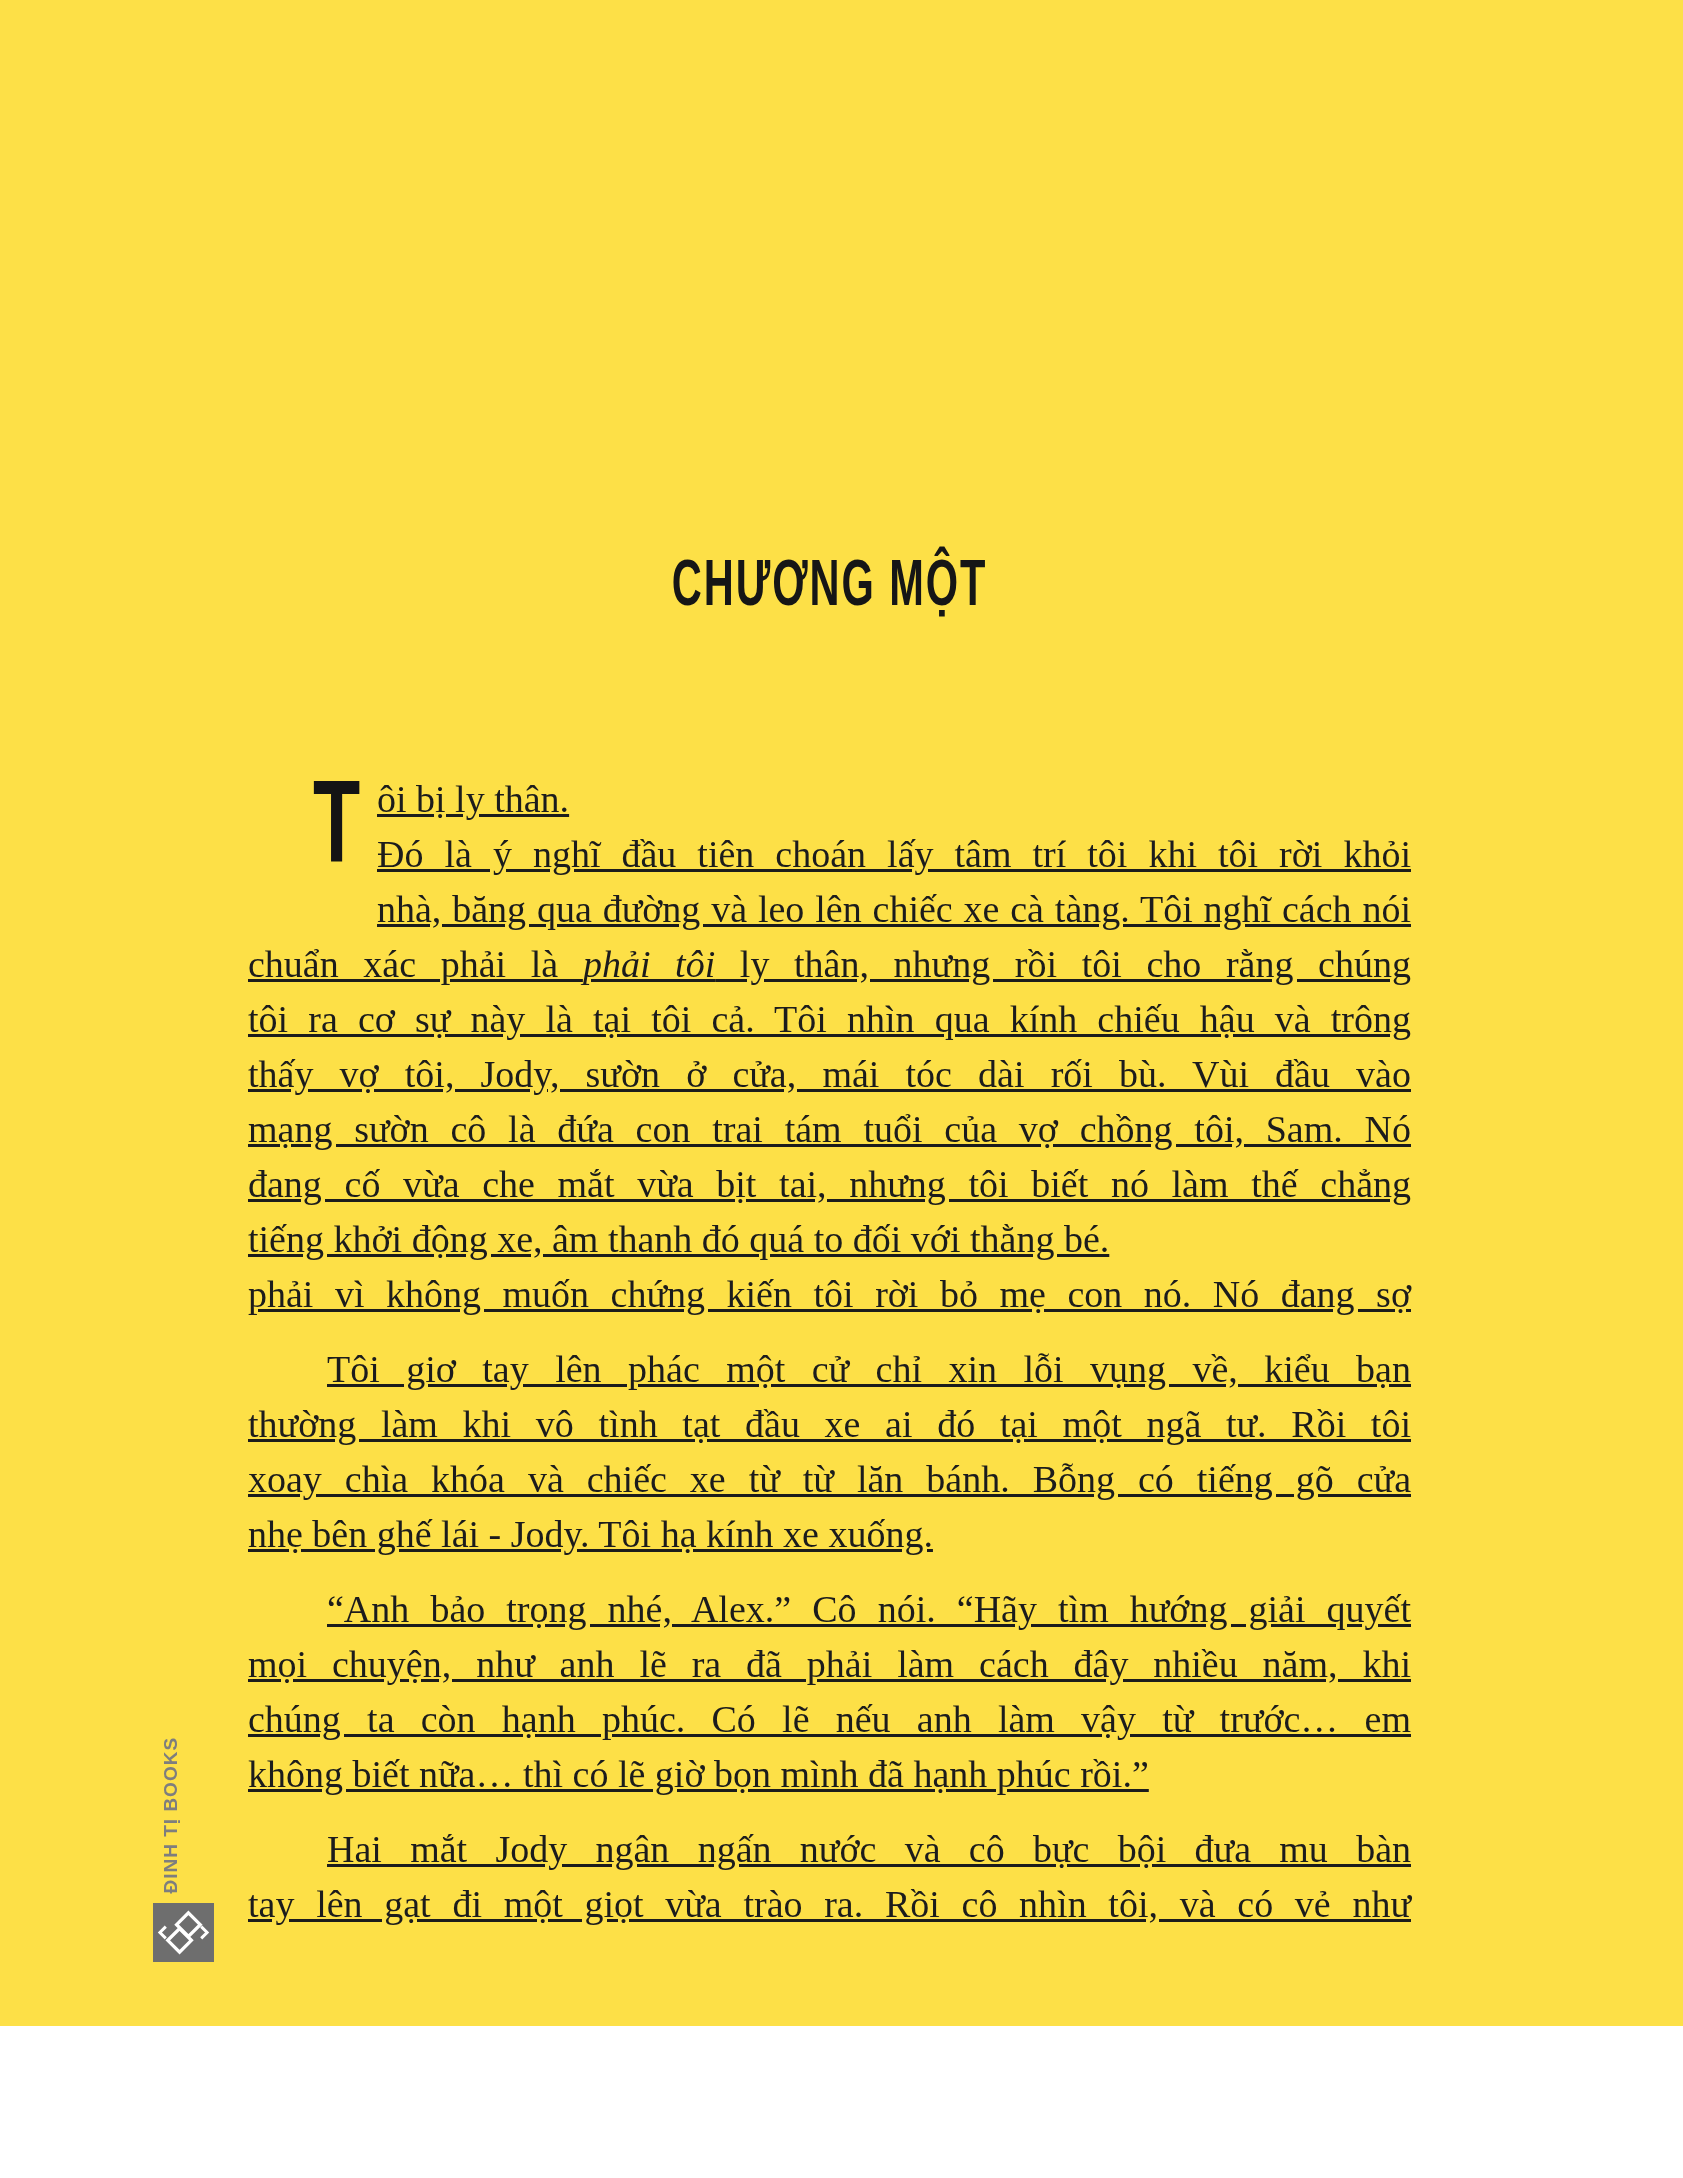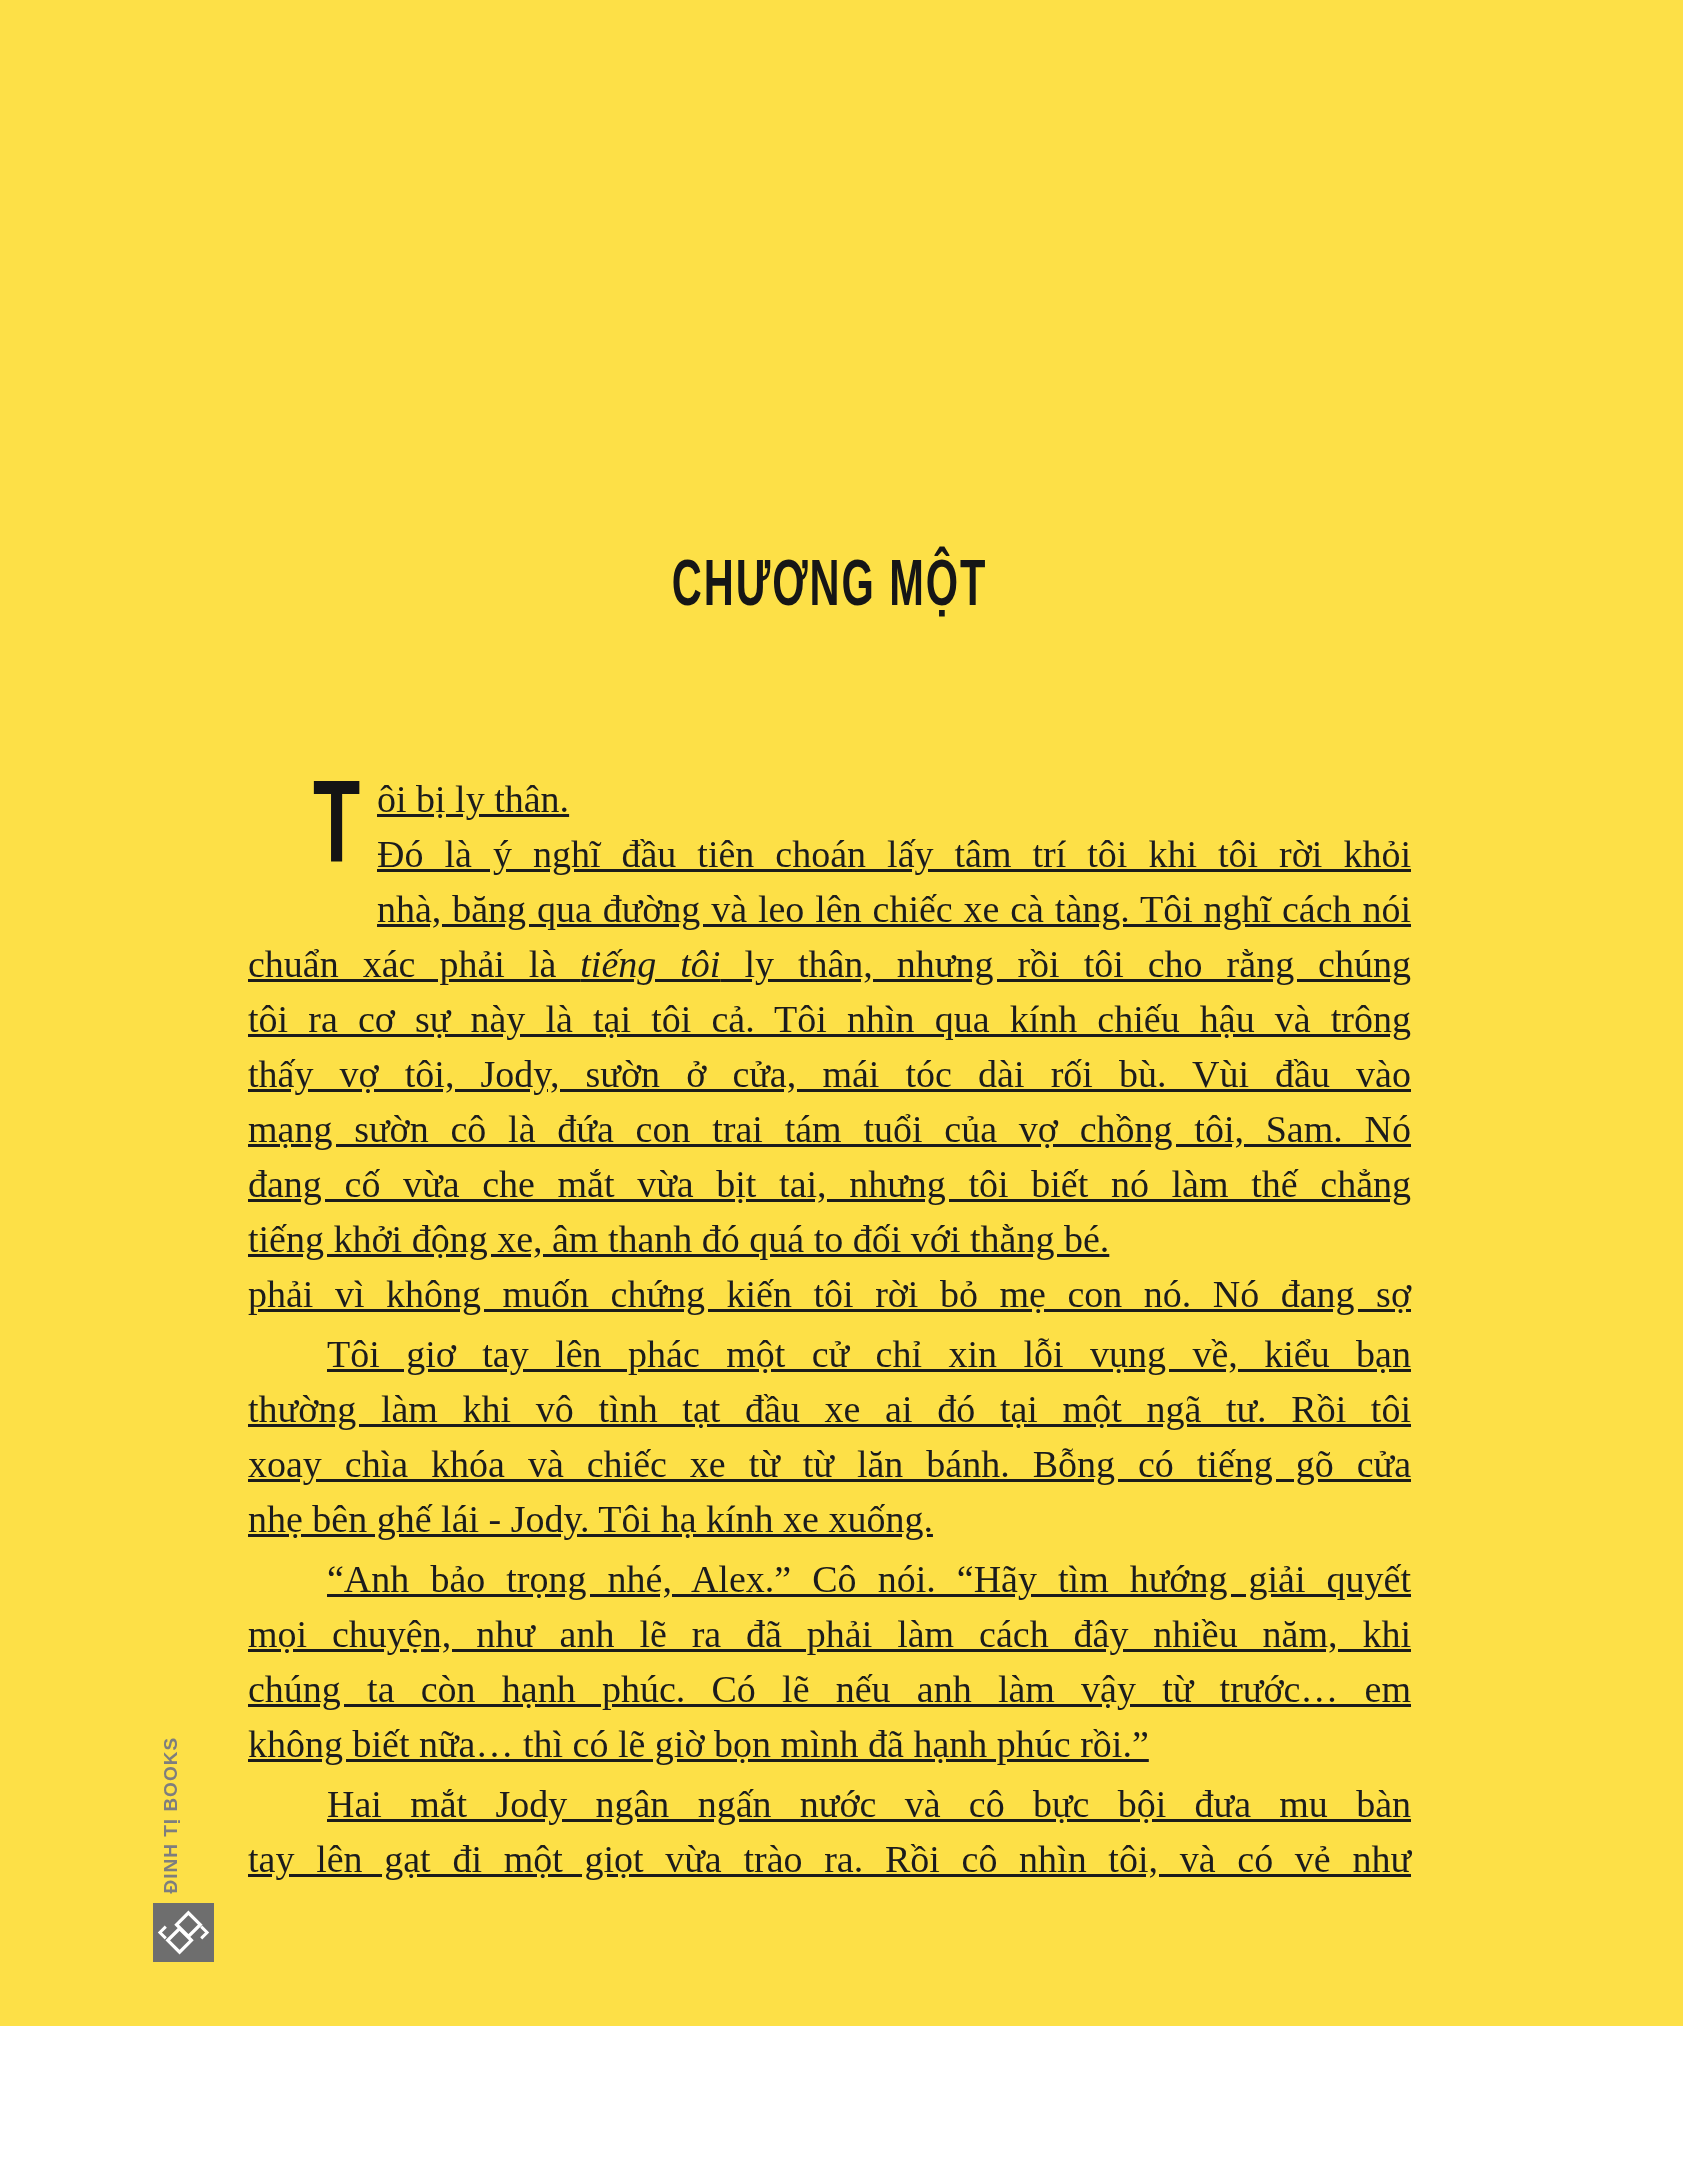--- a/index.html
+++ b/index.html
@@ -10,21 +10,21 @@
   .title-wrap{position:absolute;left:248px;top:548px;width:1163px;text-align:center;}
   .title-inner{display:inline-block;font-family:"Liberation Sans", sans-serif;
                font-weight:700;font-size:65px;line-height:69px;letter-spacing:3px;
                color:#161616;transform:scaleX(0.64);transform-origin:center;
                white-space:nowrap;}
 
   
   .body-col{position:absolute;left:248px;top:772px;width:1163px;
             font-size:38px;line-height:55px;color:#1c1c1c;}
   .para{margin:0;}
-  .body-col .para:nth-child(n+3){margin-top:5px;}
+  .body-col .para:nth-child(n+3){margin-top:20px;}
   .line{text-align:justify;text-align-last:justify;white-space:normal;text-decoration:underline;}
   .line.last{text-align-last:left;}
   .para.indent .line:first-child{text-indent:79px;}
 
   
   .dropfloat{float:left;width:129px;height:111px;position:relative;}
   .dropT{position:absolute;left:65px;top:-6px;
          font-family:"Liberation Sans", sans-serif;font-weight:700;
          font-size:117px;line-height:111px;color:#141414;
          transform:scaleX(0.66);transform-origin:left top;}
@@ -49,21 +49,21 @@
   <div class="body-col">
       <div class="para">
         <div class="dropfloat">
           <span class="dropT">T</span>
         </div>
         <div class="line last"><span>ôi bị ly thân.</span></div>
       </div>
       <div class="para">
         <div class="line"><span>Đó là ý nghĩ đầu tiên choán lấy tâm trí tôi khi tôi rời khỏi</span></div>
         <div class="line"><span>nhà, băng qua đường và leo lên chiếc xe cà tàng. Tôi nghĩ cách nói</span></div>
-        <div class="line"><span>chuẩn xác phải là </span><i>tiếng tôi</i><span> ly thân, nhưng rồi tôi cho rằng chúng</span></div>
+        <div class="line"><span>chuẩn xác phải là </span><i>phải tôi</i><span> ly thân, nhưng rồi tôi cho rằng chúng</span></div>
         <div class="line"><span>tôi ra cơ sự này là tại tôi cả. Tôi nhìn qua kính chiếu hậu và trông</span></div>
         <div class="line"><span>thấy vợ tôi, Jody, sườn ở cửa, mái tóc dài rối bù. Vùi đầu vào</span></div>
         <div class="line"><span>mạng sườn cô là đứa con trai tám tuổi của vợ chồng tôi, Sam. Nó</span></div>
         <div class="line"><span>đang cố vừa che mắt vừa bịt tai, nhưng tôi biết nó làm thế chẳng</span></div>
         <div class="line last"><span>tiếng khởi động xe, âm thanh đó quá to đối với thằng bé.</span></div>
         <div class="line"><span>phải vì không muốn chứng kiến tôi rời bỏ mẹ con nó. Nó đang sợ</span></div>
       </div>
       <div class="para indent">
         <div class="line"><span>Tôi giơ tay lên phác một cử chỉ xin lỗi vụng về, kiểu bạn</span></div>
         <div class="line"><span>thường làm khi vô tình tạt đầu xe ai đó tại một ngã tư. Rồi tôi</span></div>

